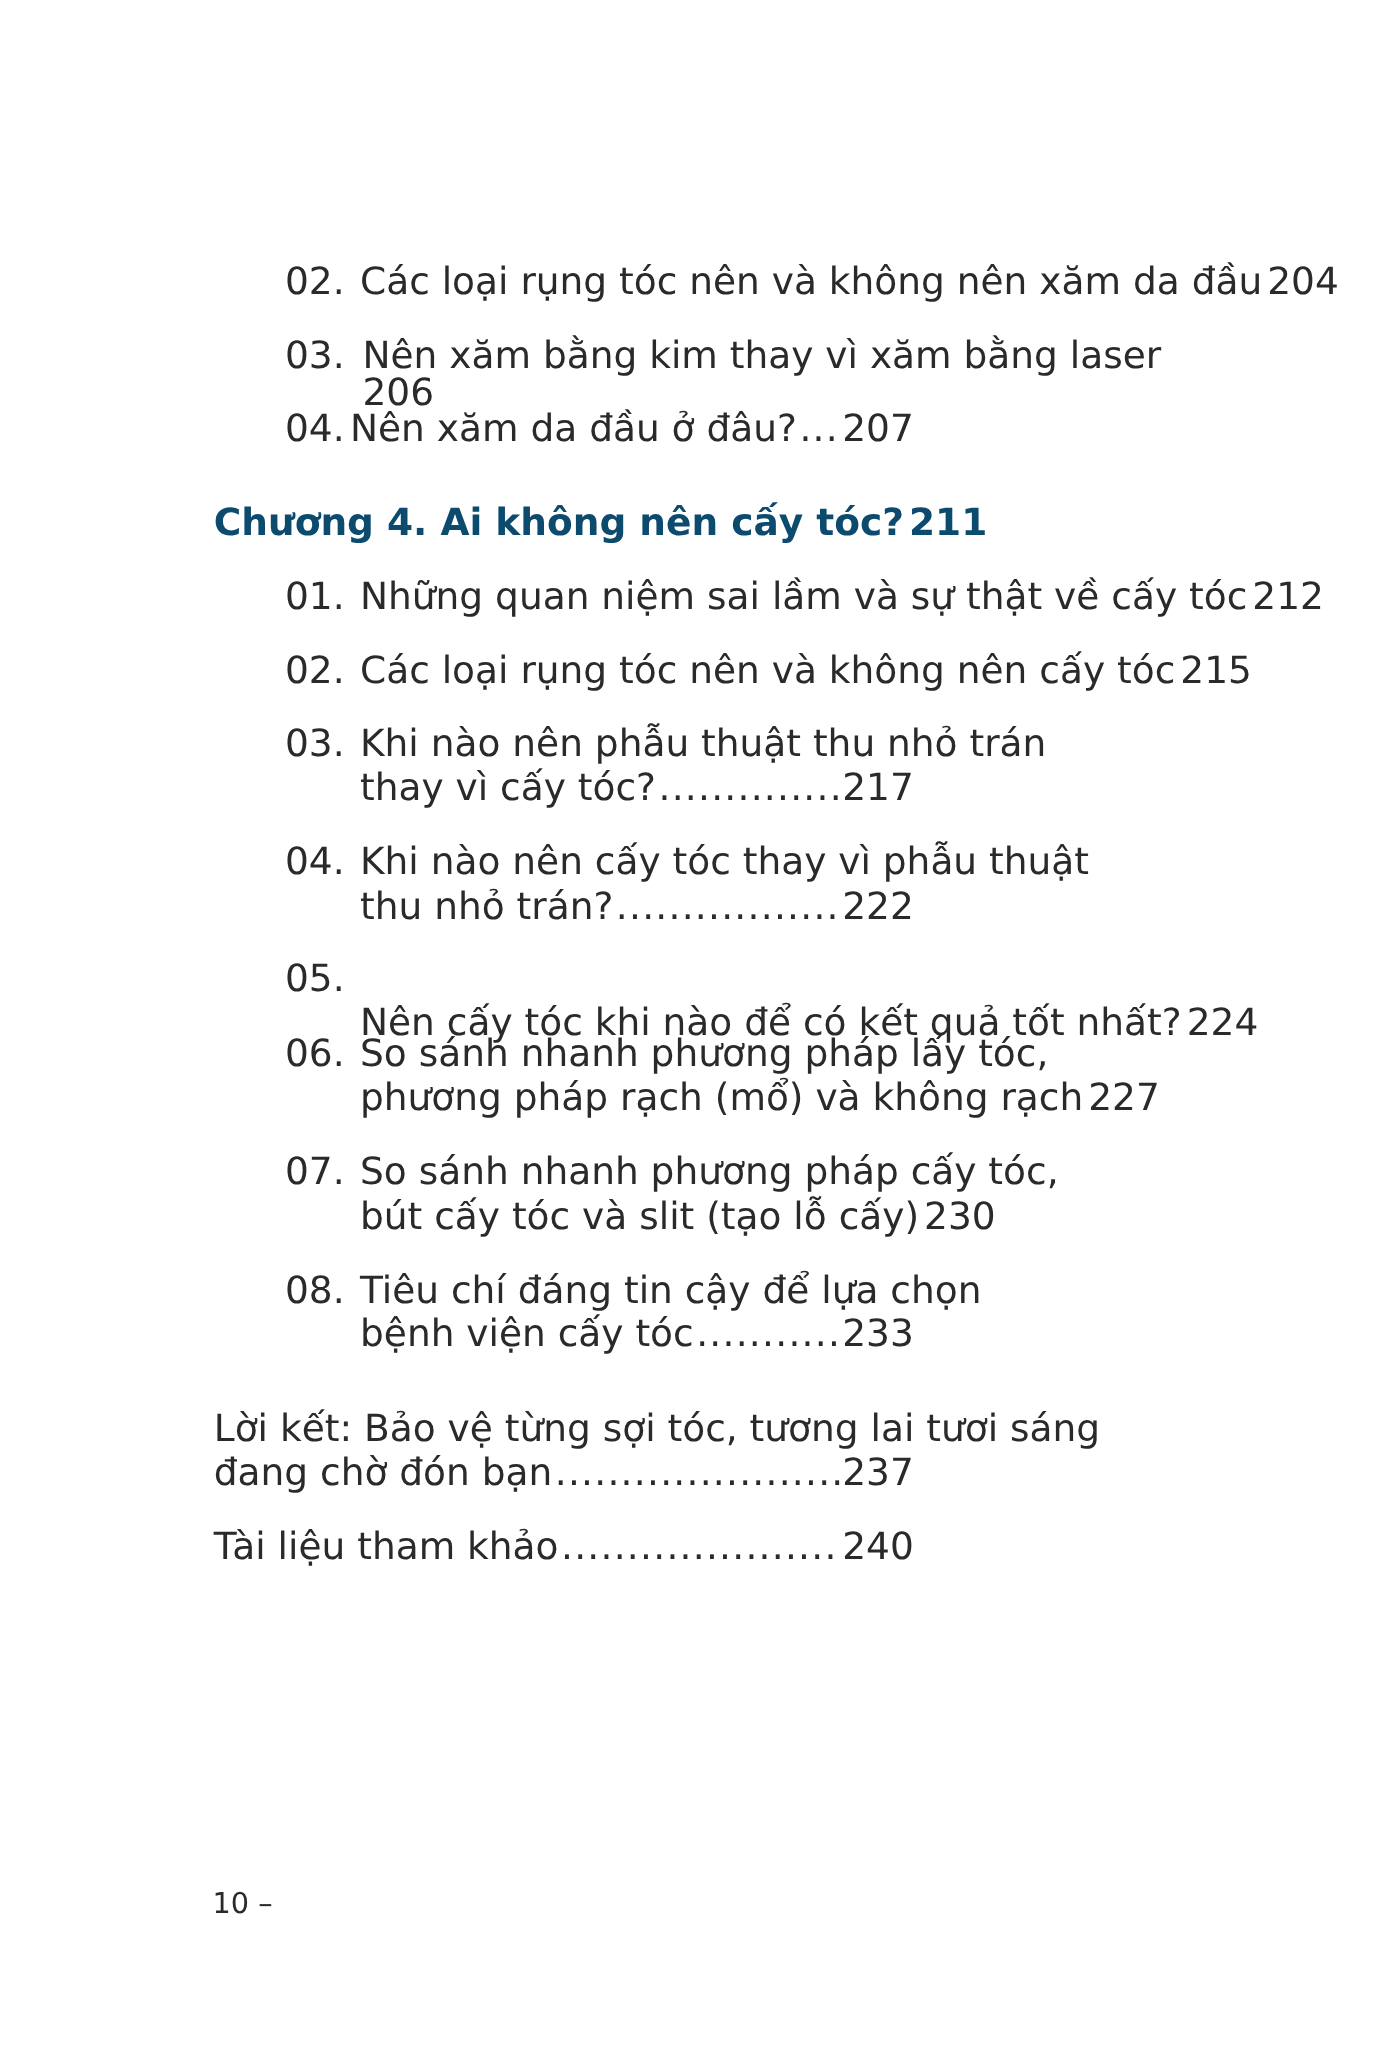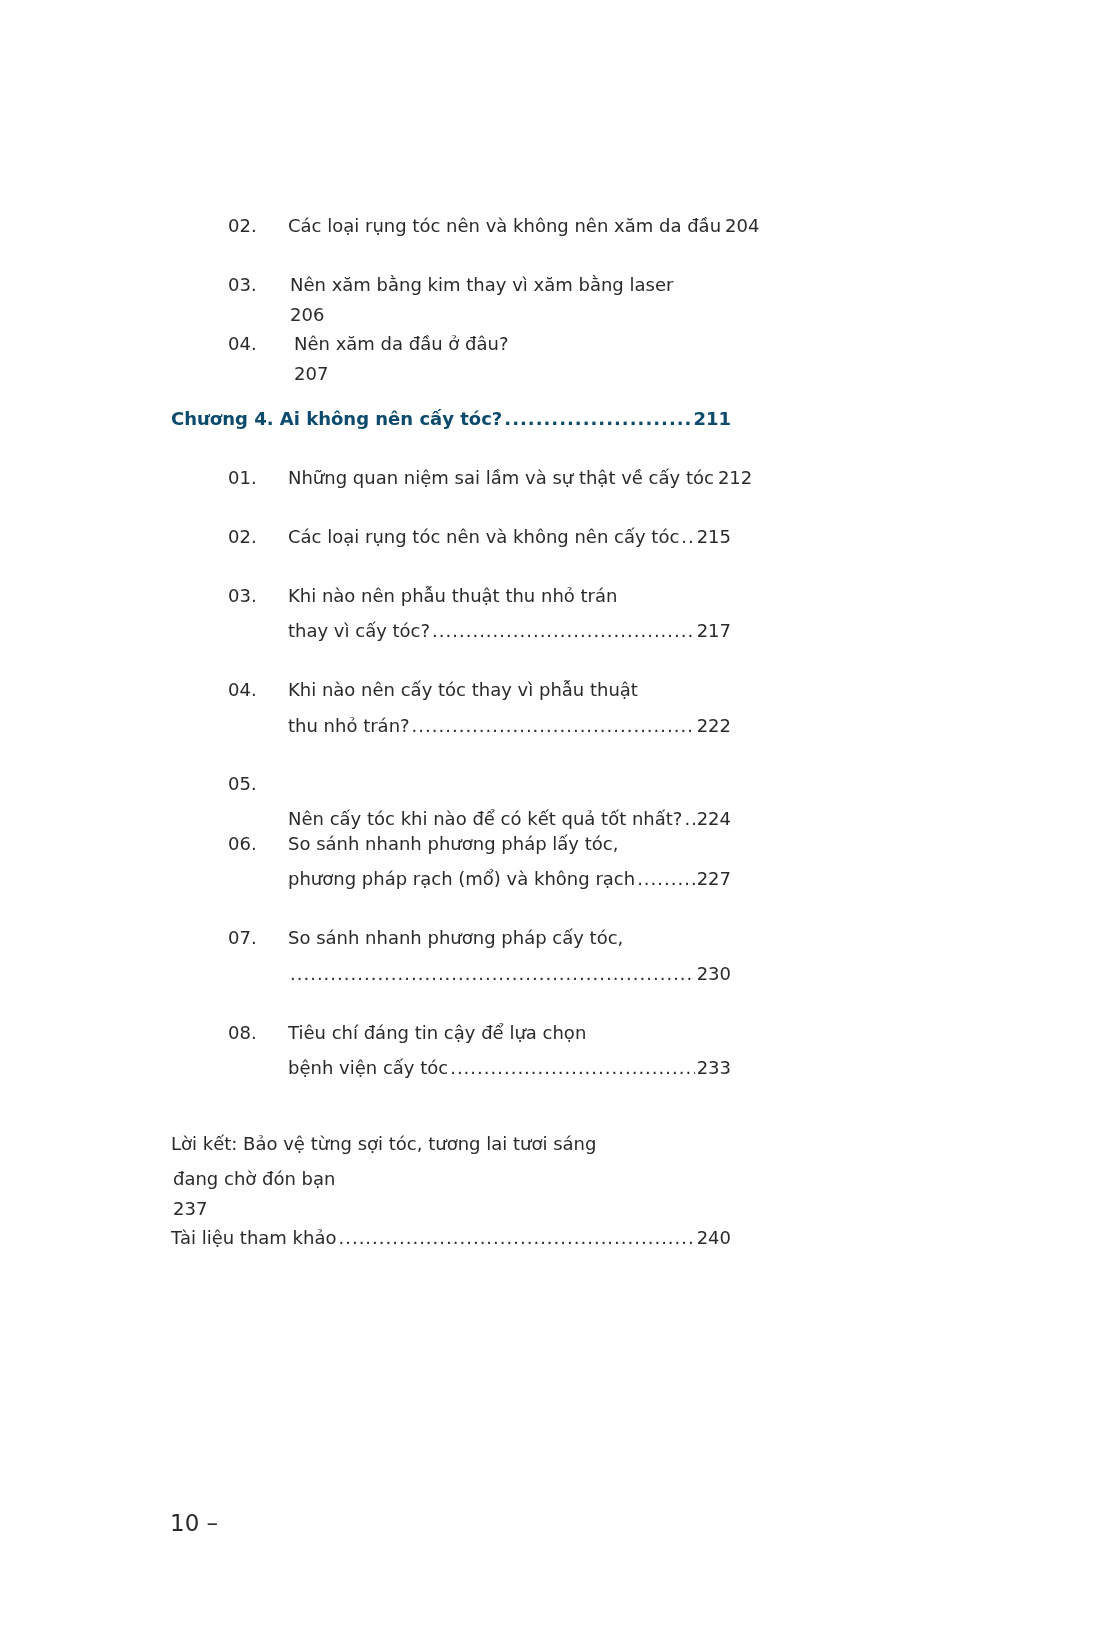--- a/index.html
+++ b/index.html
@@ -4,21 +4,21 @@
 <style>
   html, body { margin: 0; padding: 0; }
   body {
     width: 1119px; height: 1646px; background: #ffffff;
     position: relative; overflow: hidden;
     font-family: "DejaVu Sans", sans-serif;
     color: #2a2a2a;
   }
   .toc-line {
     position: absolute; left: 0; width: 892px; height: 30px;
-    font-size: 18px; line-height: 30px;
+    font-size: 30px; line-height: 30px;
   }
   .row {
     position: absolute; display: flex; align-items: baseline;
     height: 30px; line-height: 30px; white-space: nowrap;
   }
   .num { position: absolute; left: 228px; }
   .title-text { flex: 0 0 auto; }
   .leader {
     flex: 1 1 auto; overflow: hidden; margin: 0 2px;
     letter-spacing: 1px;
@@ -47,21 +47,21 @@
 <div class="toc-line" style="top:270px">
   <span class="num">03.</span>
   <div class="row" style="left:288px; right:161px;flex-direction:column;">
     <span class="title-text">Nên xăm bằng kim thay vì xăm bằng laser</span>
     <span class="leader"></span>
     <span class="page">206</span>
   </div>
 </div>
 <div class="toc-line" style="top:329px">
   <span class="num">04.</span>
-  <div class="row" style="left:292px; right:161px;flex-direction:column;">
+  <div class="row" style="left:280px; right:161px;">
     <span class="title-text">Nên xăm da đầu ở đâu?</span>
     <span class="leader"></span>
     <span class="page">207</span>
   </div>
 </div>
 
 <div class="toc-line chapter" style="top:404px">
   <div class="row" style="left:171px; right:161px;">
     <span class="title-text">Chương 4. Ai không nên cấy tóc?</span>
     <span class="leader"></span>
@@ -138,20 +138,21 @@
 </div>
 
 <div class="toc-line" style="top:923px">
   <span class="num">07.</span>
   <div class="row" style="left:288px; right:161px;">
     <span class="title-text">So sánh nhanh phương pháp cấy tóc,</span>
   </div>
 </div>
 <div class="toc-line" style="top:959px">
   <div class="row" style="left:288px; right:161px;">
+    <span class="title-text">bút cấy tóc và slit (tạo lỗ cấy)</span>
     <span class="leader"></span>
     <span class="page">230</span>
   </div>
 </div>
 
 <div class="toc-line" style="top:1018px">
   <span class="num">08.</span>
   <div class="row" style="left:288px; right:161px;">
     <span class="title-text">Tiêu chí đáng tin cậy để lựa chọn</span>
   </div>
@@ -163,21 +164,21 @@
     <span class="page">233</span>
   </div>
 </div>
 
 <div class="toc-line" style="top:1129px">
   <div class="row" style="left:171px; right:161px;">
     <span class="title-text">Lời kết: Bảo vệ từng sợi tóc, tương lai tươi sáng</span>
   </div>
 </div>
 <div class="toc-line" style="top:1164px">
-  <div class="row" style="left:171px; right:161px;flex-direction:column;">
+  <div class="row" style="left:171px; right:161px;">
     <span class="title-text">đang chờ đón bạn</span>
     <span class="leader"></span>
     <span class="page">237</span>
   </div>
 </div>
 
 <div class="toc-line" style="top:1223px">
   <div class="row" style="left:171px; right:161px;">
     <span class="title-text">Tài liệu tham khảo</span>
     <span class="leader"></span>

